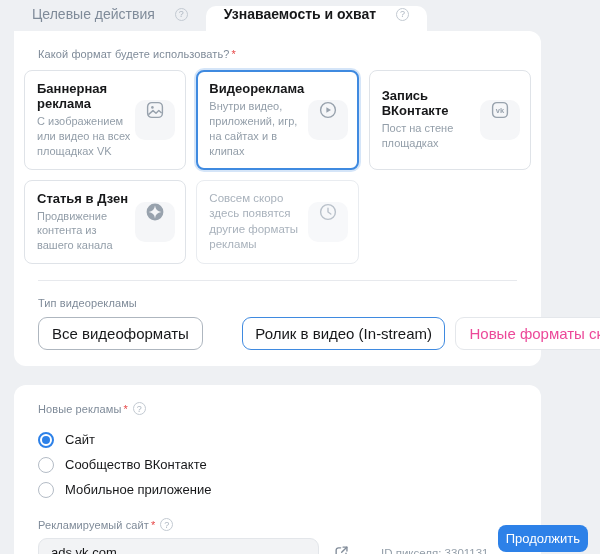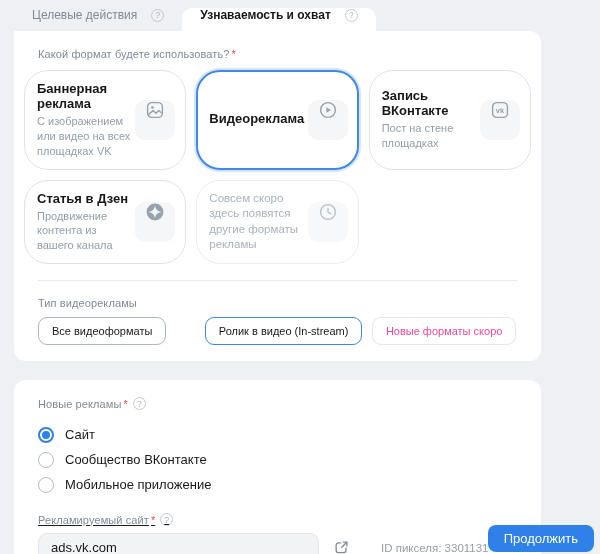--- a/index.html
+++ b/index.html
@@ -5,83 +5,83 @@
   * { margin:0; padding:0; box-sizing:border-box; }
   html,body { width:600px; height:554px; overflow:hidden; }
   body {
     font-family:"Liberation Sans", sans-serif;
     background:#eef0f3;
     position:relative;
     color:#1c1f23;
   }
   
   .tabs { display:flex; align-items:flex-end; height:31px; padding-left:14px; }
-  .tab { display:flex; align-items:center; gap:14px; font-size:12px; padding:0 18px 9px; cursor:pointer; }
+  .tab { display:flex; align-items:center; gap:20px; font-size:14px; padding:0 18px 9px; cursor:pointer; }
   .tab.inactive { color:#7f8b99; }
   .tab.active { background:#ffffff; border-radius:10px 10px 0 0; font-weight:bold; color:#17181a; }
   .qicon {
     width:13px; height:13px; border:1px solid #c3cad2; border-radius:50%;
     display:inline-flex; align-items:center; justify-content:center;
     font-size:9px; color:#aeb7c2; font-weight:normal; flex:0 0 auto;
   }
   .qicon::before { content:"?"; }
   
   .panel { background:#fff; width:527px; margin-left:14px; border-radius:12px; }
   .panel1 { border-top-left-radius:0; padding:17px 10px 16px; }
   .panel2 { margin-top:19px; padding:17px 10px 0; height:251px; position:relative; }
   .field-label { font-size:11px; color:#7f8b99; letter-spacing:.1px; }
   .req { color:#e64646; margin-left:2px; }
   .label-row { display:flex; align-items:center; gap:5px; }
   
   .grid { display:grid; grid-template-columns:repeat(3, 1fr); gap:10px; margin-top:10px; }
   .fcard {
-    border:1px solid #dfe3e8; border-radius:24px; background:#fff;
+    border:1px solid #dfe3e8; border-radius:8px; background:#fff;
     padding:10px 10px 10px 12px; min-height:64px;
     display:flex; align-items:center; gap:2px; cursor:pointer;
   }
   .fcard.selected { border:2px solid #3f8ae0; box-shadow:0 0 0 2px rgba(63,138,224,.22); padding:9px 9px 9px 11px; }
   .fcard.disabled { border-color:#e9ecf0; cursor:default; }
   .fcard .txt { flex:1; min-width:0; }
   .fcard .t { font-size:13px; font-weight:bold; color:#17181a; margin-bottom:3px; }
   .fcard .d { font-size:11px; line-height:1.35; color:#939ea9; }
   .fcard.disabled .d { color:#a9b2bc; font-size:11.5px; }
   .icbox {
     width:40px; height:40px; border-radius:10px; background:#f5f6f8;
     display:flex; align-items:flex-start; justify-content:center; flex:0 0 auto;
   }
   .icbox svg { width:20px; height:20px; }
   .divider { height:1px; background:#e7e9ed; border:0; margin:16px 14px 0; }
   
   .chips-label { margin:16px 0 0 14px; }
   .chips { display:flex; gap:10px; margin:8px 0 0 14px; }
   .chip {
-    font-size:11px; padding:7px 13px; border-radius:9px; border:1px solid #aeb6bf;
+    font-size:15px; padding:7px 13px; border-radius:9px; border:1px solid #aeb6bf;
     color:#17181a; background:#fff; cursor:pointer; white-space:nowrap;
   }
   .chip.selected { border:1.5px solid #3f8ae0; padding:6.5px 12.5px;margin-left:29px; }
   .chip.disabled { border-color:#e4e7eb; color:#ec4899; cursor:default; }
   
   .radios { margin:12px 0 0 14px; }
   .radio-row { display:flex; align-items:center; gap:11px; height:25px; cursor:pointer; }
   .rdot { width:16px; height:16px; border-radius:50%; border:1.5px solid #b4bcc6; background:#fff; flex:0 0 auto; position:relative; }
   .rdot.on { border:2px solid #2d81e8; }
   .rdot.on::after { content:""; position:absolute; inset:2px; border-radius:50%; background:#2d81e8; }
   .radio-row span.lbl { font-size:13px; color:#17181a; }
   
-  .site-label { margin:16px 0 0 14px;text-decoration:underline; }
+  .site-label { margin:16px 0 0 14px; }
   .input-row { display:flex; align-items:center; margin:7px 0 0 14px; }
   .text-input {
     width:281px; height:29px; background:#f2f3f5; border:1px solid #e3e6ea; border-radius:9px;
     font-family:"Liberation Sans",sans-serif; font-size:13px; color:#17181a; padding:0 12px; outline:none;
   }
   .extlink { margin-left:14px; display:flex; cursor:pointer; }
   .pixel-id { font-size:11.5px; color:#939ea9; margin-left:31px; }
   
   .footer-btn {
-    position:absolute; right:6px; bottom:2px; height:27px; padding:0 16px;
+    position:absolute; right:12px; bottom:2px; height:27px; padding:0 8px;
     background:#2d81e8; color:#fff; font-family:"Liberation Sans",sans-serif;
     font-size:13px; border:0; border-radius:8px; cursor:pointer;
   }
 </style>
 </head>
 <body>
 
 <div class="tabs">
   <div class="tab inactive">
     <span>Целевые действия</span>
@@ -110,20 +110,21 @@
           <rect x="2.6" y="2.6" width="14.8" height="14.8" rx="4.2"></rect>
           <circle cx="7.4" cy="7.4" r="1.3" fill="#98a2ad" stroke="none"></circle>
           <path d="M3.4 14.6 L8 10.6 L11 13.2 L13.8 10.4 L16.6 13" stroke-linejoin="round"></path>
         </svg>
       </div>
     </div>
 
     <div class="fcard selected">
       <div class="txt">
         <div class="t">Видеореклама</div>
+        <div class="d">Внутри видео, приложений, игр, на сайтах и в клипах</div>
       </div>
       <div class="icbox">
         <svg viewBox="0 0 20 20" fill="none">
           <circle cx="10" cy="10" r="7.4" stroke="#98a2ad" stroke-width="1.4"></circle>
           <path d="M8.4 7.2 L13 10 L8.4 12.8 Z" fill="#98a2ad"></path>
         </svg>
       </div>
     </div>
 
     <div class="fcard">

